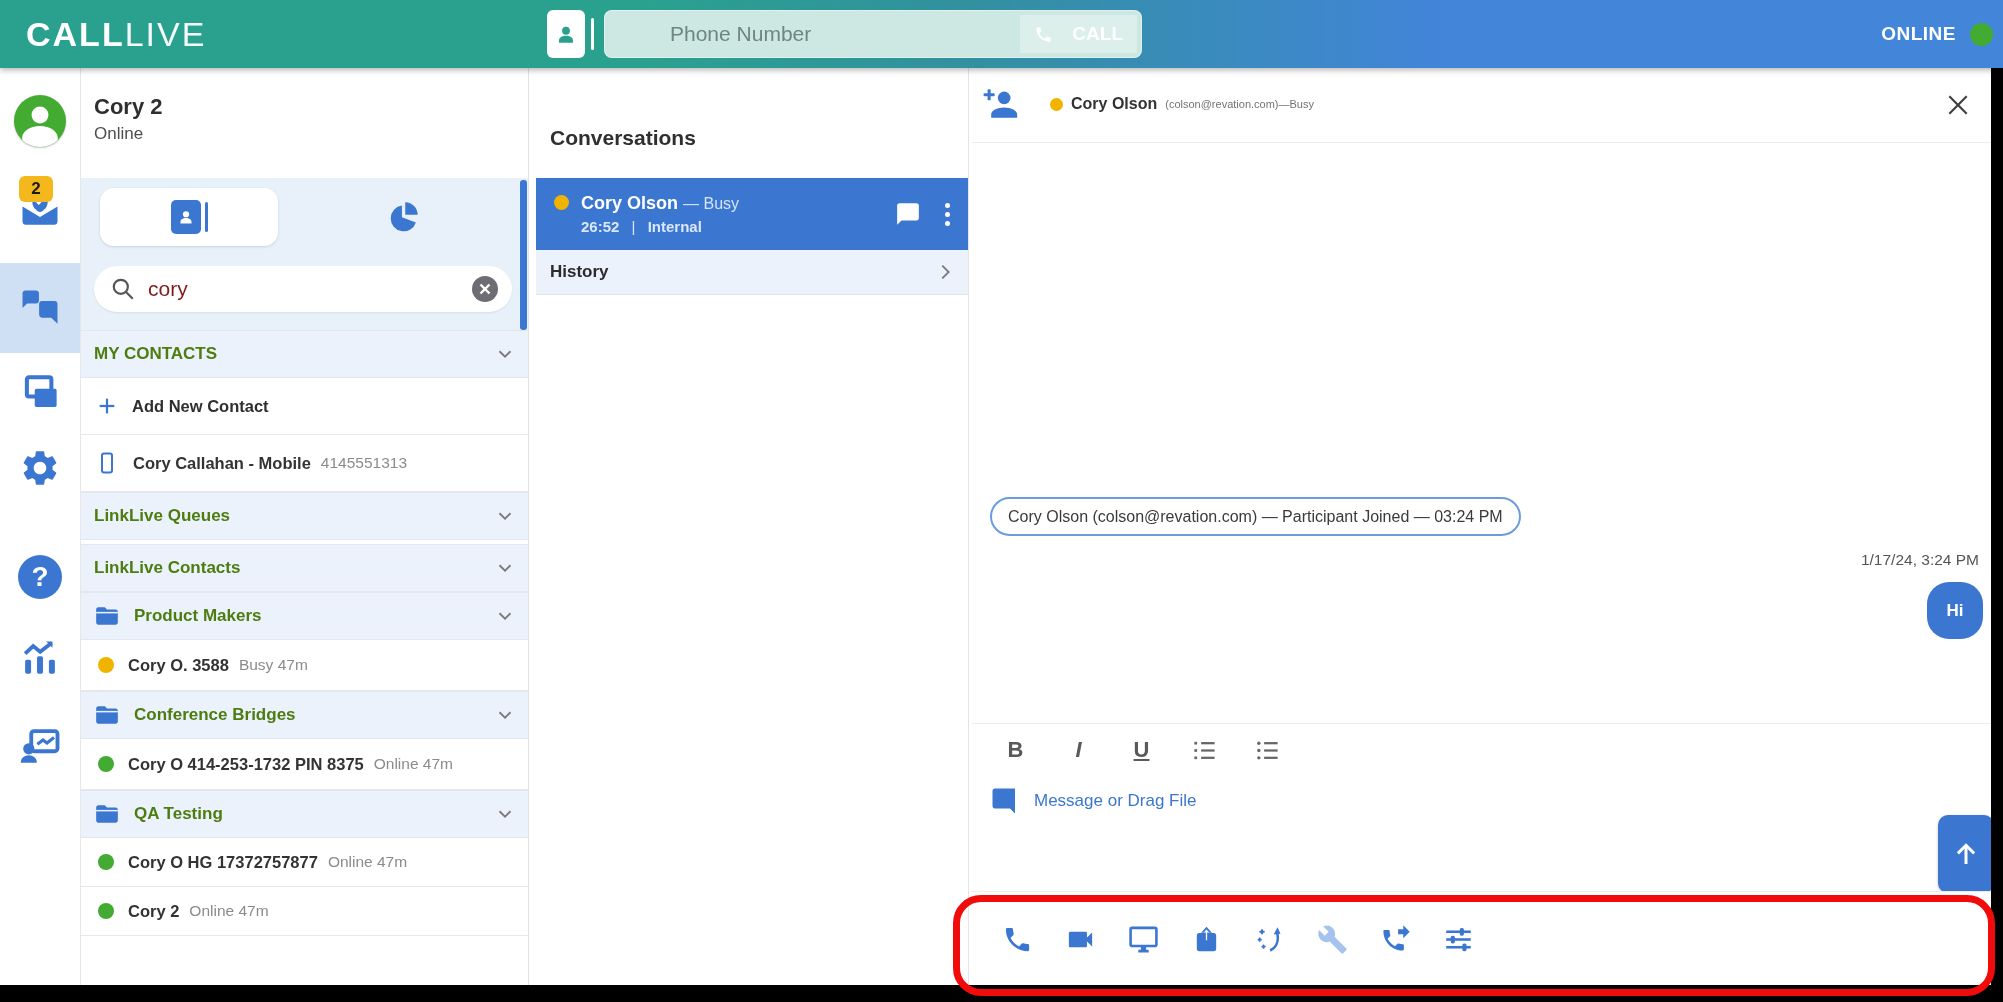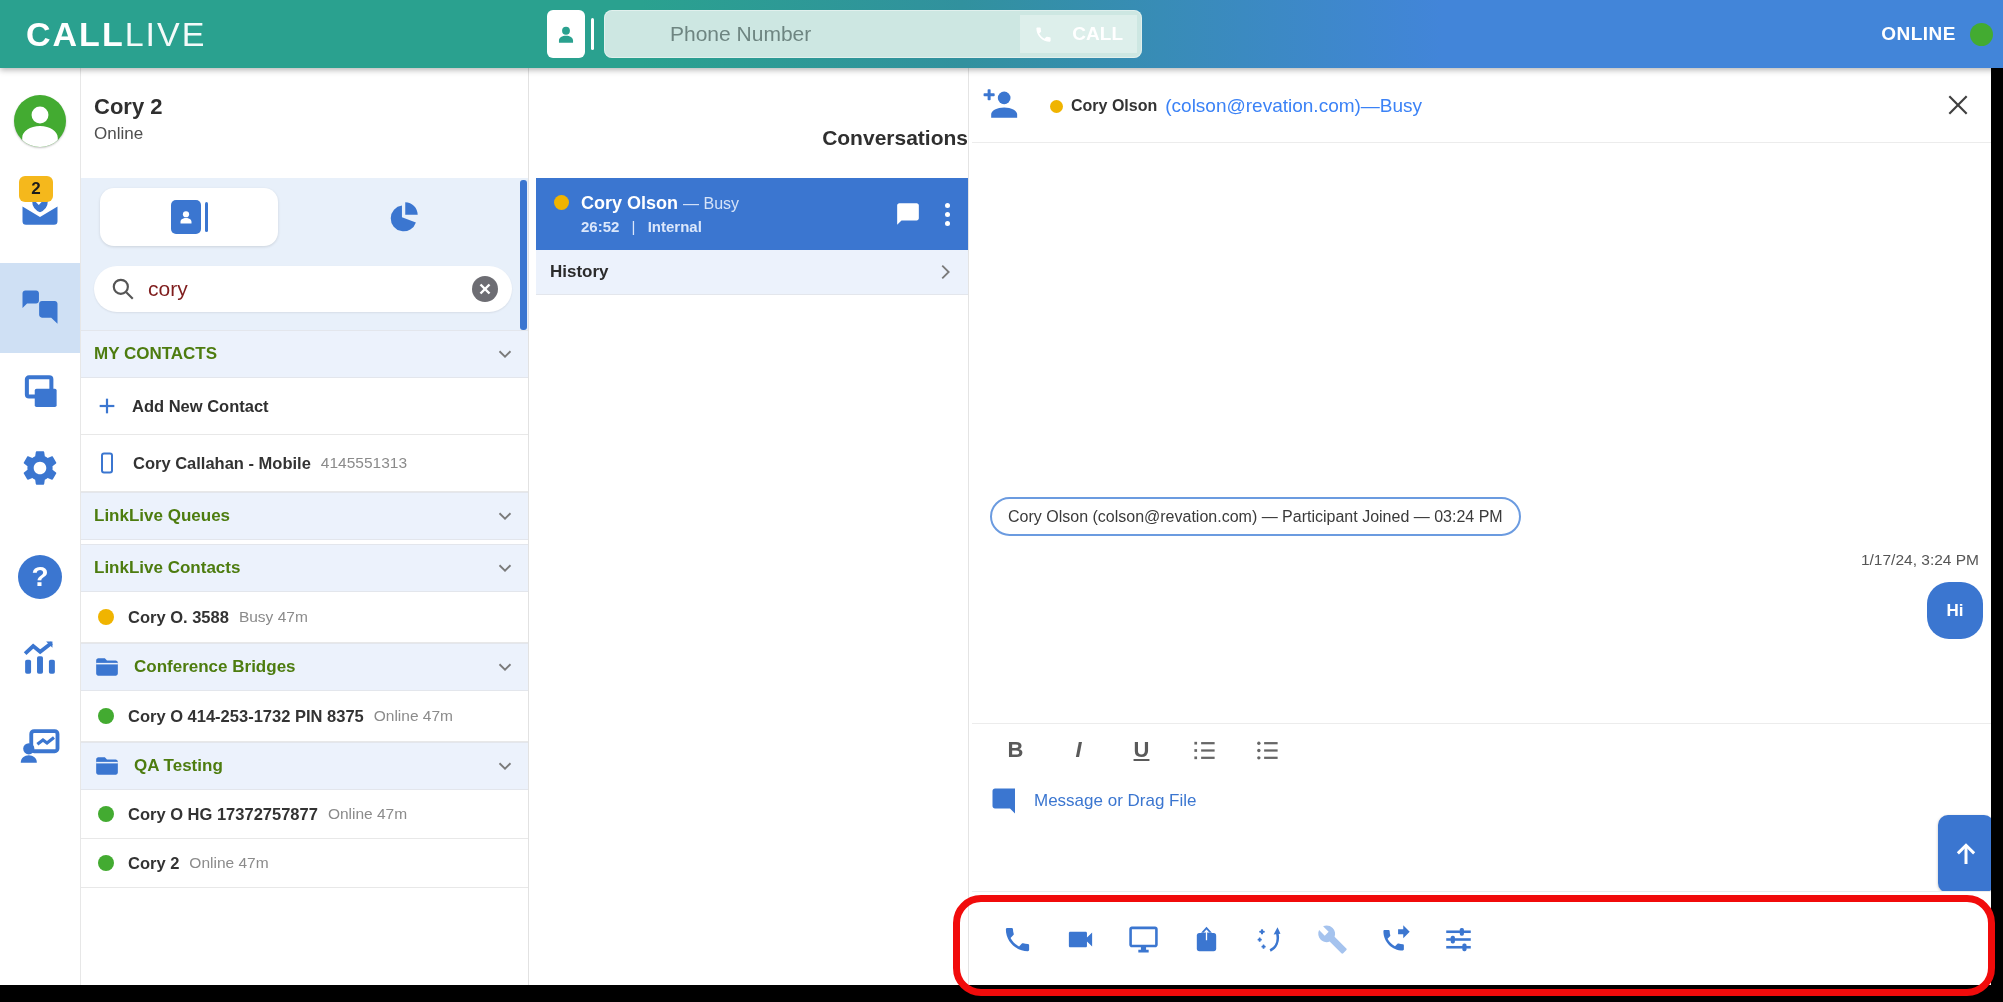--- a/index.html
+++ b/index.html
@@ -79,21 +79,21 @@
   .statusdot{width:16px;height:16px;border-radius:50%;margin-left:18px;flex:none;}
   .dot-busy{background:var(--yellow,#f0b400);} .dot-online{background:var(--green,#43ab31);}
   .iname{margin-left:14px;font-size:16.5px;font-weight:700;color:#333;white-space:nowrap;}
   .istatus{margin-left:10px;font-size:15.5px;color:#8b8b8b;white-space:nowrap;}
   .plusic{width:22px;height:22px;margin-left:16px;fill:none;stroke:var(--blue,#3b76d0);stroke-width:2.4;}
   .mobileic{width:24px;height:24px;margin-left:15px;fill:none;stroke:var(--blue,#3b76d0);stroke-width:2;}
   .c-scrollbar{position:absolute;right:1px;top:112px;width:7px;height:150px;background:var(--blue,#3b76d0);border-radius:3px;}
 
   
   .convs{left:536px;top:68px;width:432px;height:917px;background:#fff;border-right:1px solid #e4e4e4;z-index:4;}
-  .v-head{height:110px;display:flex;align-items:flex-end;justify-content:flex-end;}
+  .v-head{height:110px;display:flex;align-items:flex-end;}
   .v-title{margin:0 0 28px 14px;font-size:21px;font-weight:700;color:#2f2f2f;}
   .conv-active{height:72px;background:var(--blue,#3b76d0);position:relative;display:flex;align-items:center;}
   .conv-dot{width:15px;height:15px;border-radius:50%;background:var(--yellow,#f0b400);margin-left:18px;flex:none;align-self:flex-start;margin-top:17px;}
   .conv-lines{margin-left:12px;}
   .conv-l1{font-size:18px;color:#fff;}
   .conv-l1 .nm{font-weight:700;} .conv-l1 .st{color:#d6e3f8;font-size:16px;}
   .conv-l2{margin-top:4px;font-size:15px;color:#dbe7fb;font-weight:700;}
   .conv-l2 .sep{margin:0 8px;font-weight:400;}
   .conv-icons{position:absolute;right:14px;top:0;height:72px;display:flex;align-items:center;gap:20px;}
   .bubble-ic{width:26px;height:26px;fill:#fff;}
@@ -102,21 +102,21 @@
   .history{height:44px;background:var(--sectionblue,#ecf2fc);display:flex;align-items:center;position:relative;border-bottom:1px solid #e3e6ec;}
   .history .lab{margin-left:14px;font-size:17px;font-weight:700;color:#2b2b2b;}
 
   
   .chat{left:972px;top:68px;width:1019px;height:917px;background:#fff;z-index:4;}
   .chat-head{position:relative;height:74px;border-bottom:1px solid #ececec;}
   .addperson{position:absolute;left:10px;top:18px;width:38px;height:38px;fill:var(--blue,#3b76d0);}
   .head-line{position:absolute;left:78px;top:27px;display:flex;align-items:center;gap:8px;white-space:nowrap;}
   .head-dot{width:13px;height:13px;border-radius:50%;background:var(--yellow,#f0b400);}
   .head-name{font-size:16px;font-weight:700;color:#333;}
-  .head-detail{font-size:19px;color:#3b82f6;}
+  .head-detail{font-size:11px;color:#737373;}
   .closex{position:absolute;right:20px;top:24px;width:26px;height:26px;}
   .closex svg{width:26px;height:26px;stroke:#3f3f3f;stroke-width:2;}
   .syspill{position:absolute;left:18px;top:429px;height:35px;border:2px solid #6b9be0;border-radius:20px;
     display:flex;align-items:center;padding:0 16px;font-size:16px;color:#3a3a3a;background:#fff;white-space:nowrap;}
   .stamp{position:absolute;right:12px;top:483px;font-size:15.5px;color:#555;}
   .mine{position:absolute;right:8px;top:514px;width:56px;height:57px;background:var(--blue,#3b76d0);
     border-radius:22px;display:flex;align-items:center;justify-content:center;color:#fff;font-weight:700;font-size:17px;}
   .composer-sep{position:absolute;left:0;right:0;top:655px;border-top:1px solid #ececec;}
   .fmtrow{position:absolute;left:12px;top:662px;display:flex;align-items:center;}
   .fmt{width:63px;height:40px;display:flex;align-items:center;justify-content:center;color:#5a5a5a;font-size:22px;}
@@ -315,20 +315,32 @@
     </div>
     <div style="height:4px;background:#fff;"></div>
     <div class="c-section">
       <span class="lab">LinkLive Contacts</span>
       <span class="chev">
           <svg viewBox="0 0 24 24">
             <polyline points="6 9 12 15 18 9"></polyline>
           </svg>
         </span>
     </div>
+    <div class="c-section">
+      <svg class="folderic" viewBox="0 0 24 24">
+        <path d="M10 4H4c-1.1 0-2 .9-2 2v12c0 1.1.9 2 2 2h16c1.1 0 2-.9 2-2V8c0-1.1-.9-2-2-2h-8l-2-2z"></path>
+        <rect x="2" y="8.2" width="20" height="1.4" fill="#fff" opacity=".9"></rect>
+      </svg>
+      <span class="lab">Product Makers</span>
+      <span class="chev">
+          <svg viewBox="0 0 24 24">
+            <polyline points="6 9 12 15 18 9"></polyline>
+          </svg>
+        </span>
+    </div>
     <div class="c-item" style="height:50px;">
       <span class="statusdot dot-busy"></span>
       <span class="iname">Cory O. 3588</span>
       <span class="istatus">Busy 47m</span>
     </div>
     <div class="c-section">
       <svg class="folderic" viewBox="0 0 24 24">
         <path d="M10 4H4c-1.1 0-2 .9-2 2v12c0 1.1.9 2 2 2h16c1.1 0 2-.9 2-2V8c0-1.1-.9-2-2-2h-8l-2-2z"></path>
         <rect x="2" y="8.2" width="20" height="1.4" fill="#fff" opacity=".9"></rect>
       </svg>

